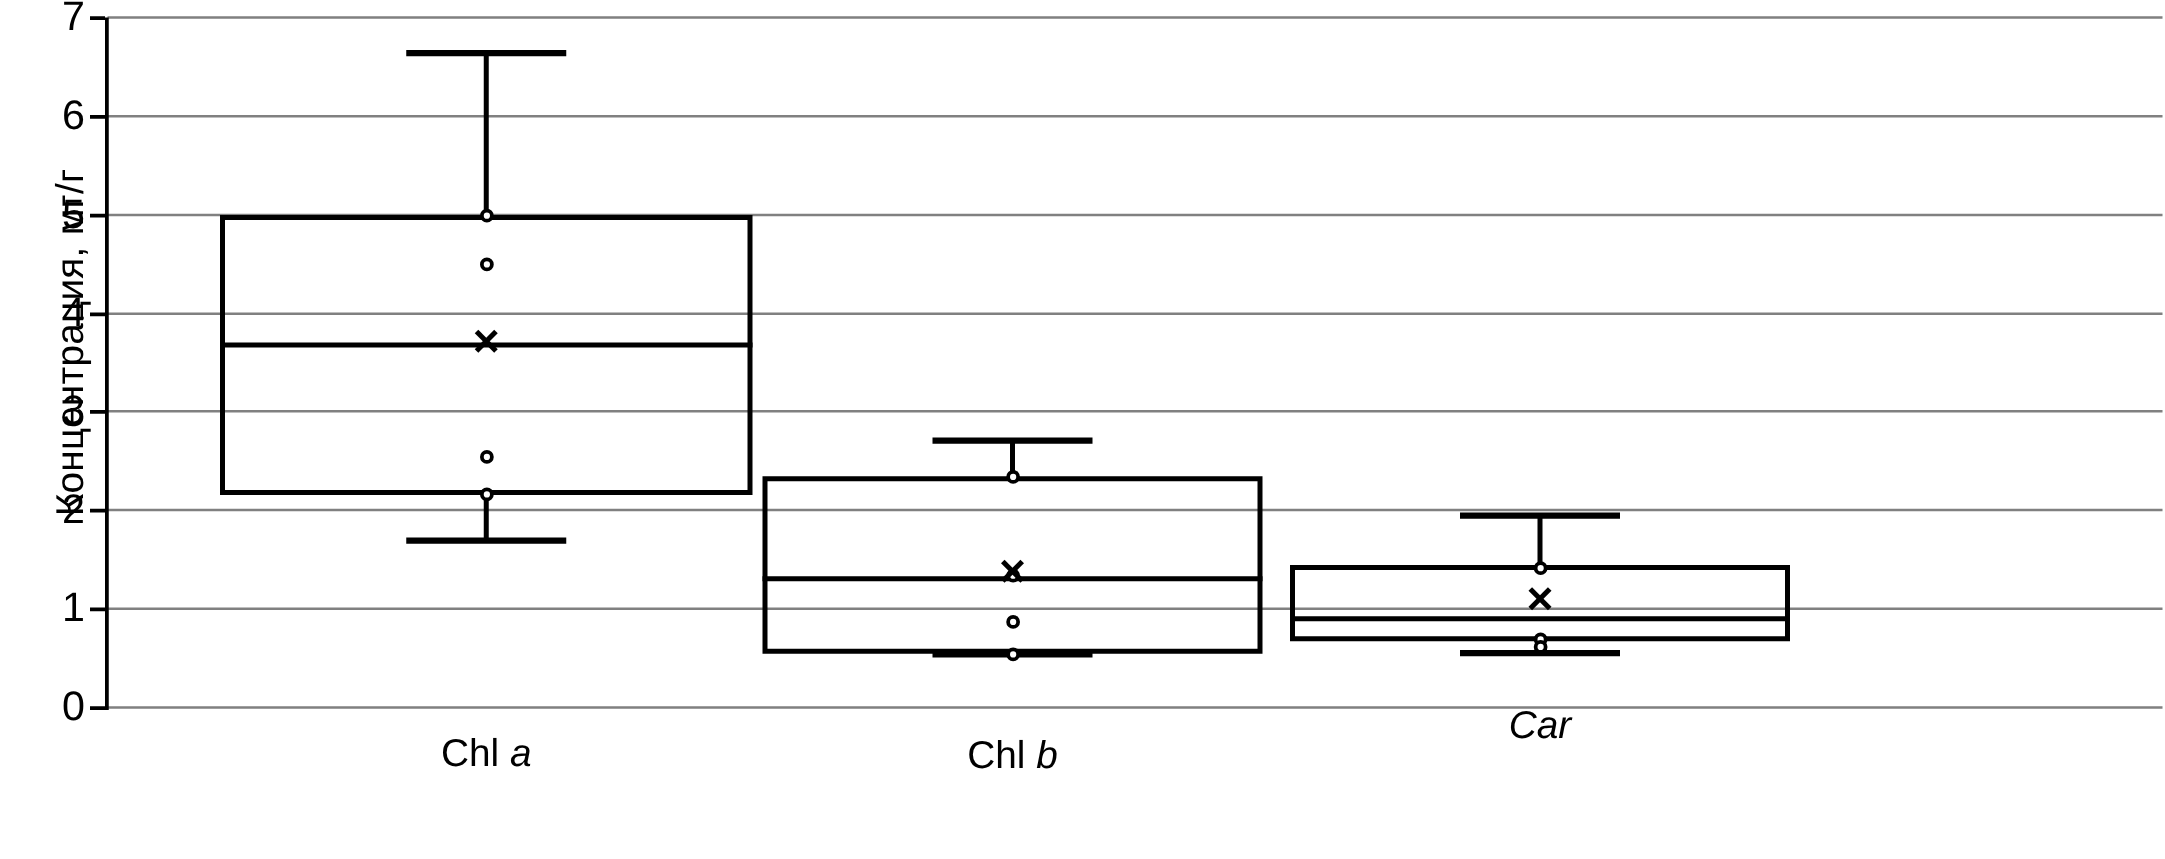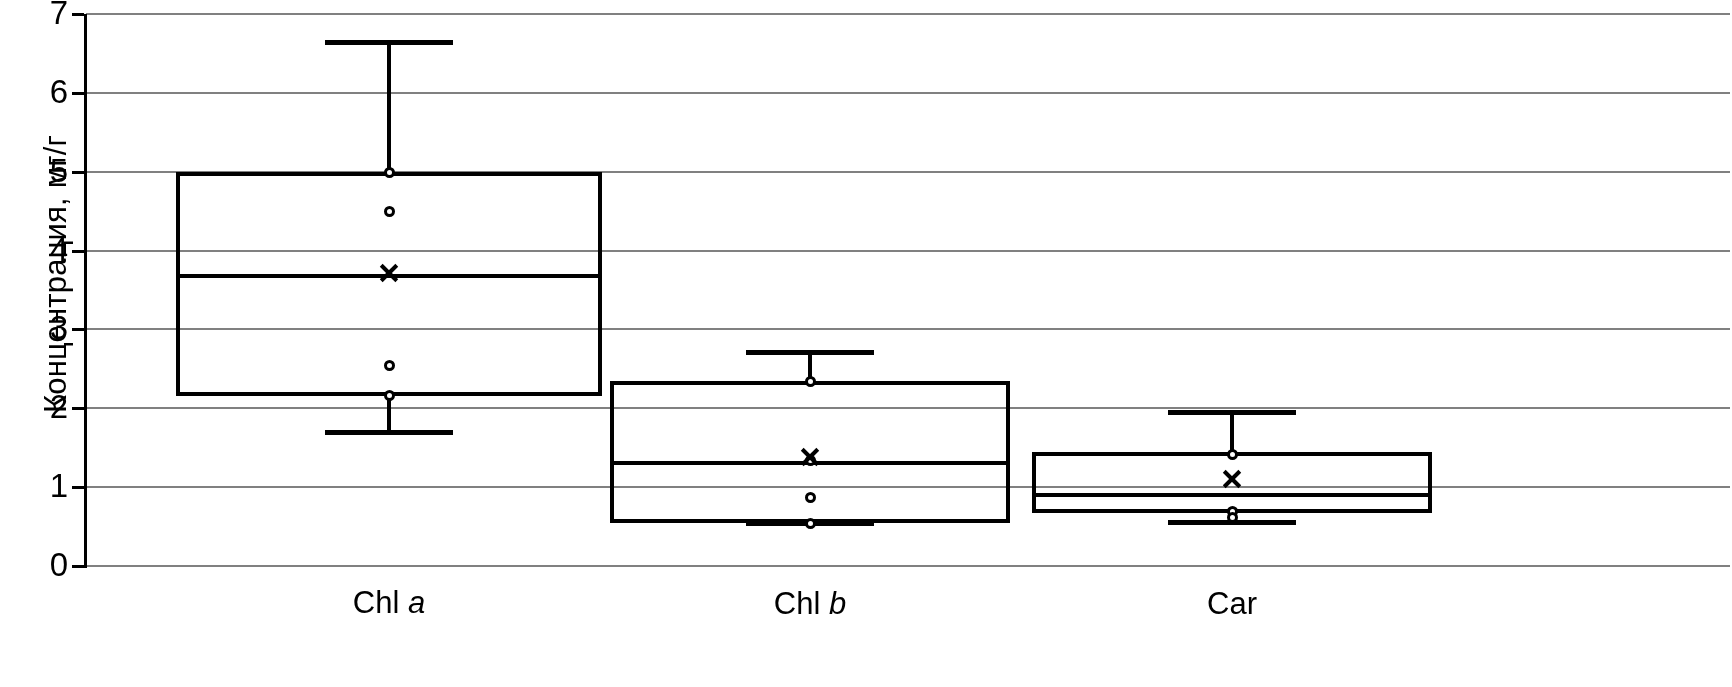--- a/index.html
+++ b/index.html
@@ -130,16 +130,16 @@
         <div class="bp-pt" style="left: 1227px; top: 449.023px;"></div>
         <div class="bp-pt" style="left: 1227px; top: 505.8px;"></div>
         <div class="bp-pt" style="left: 1227px; top: 512.109px;"></div>
         <div class="bp-mean" style="left: 1221px; top: 468.257px;"></div>
       </div>
     </div>
 
   <div id="xlabels">
       <div class="xlabel" style="left: 239px; width: 300px; top: 585px;">Chl <i>a</i></div>
       <div class="xlabel" style="left: 660px; width: 300px; top: 586px;">Chl <i>b</i></div>
-      <div class="xlabel" style="left: 1082px; width: 300px; top: 586px;">Car</div>
+      <div class="xlabel" style="left: 1082px; width: 300px; top: 562px; font-style: italic;">Car</div>
     </div>
 
 </div>
 
 </body></html>

